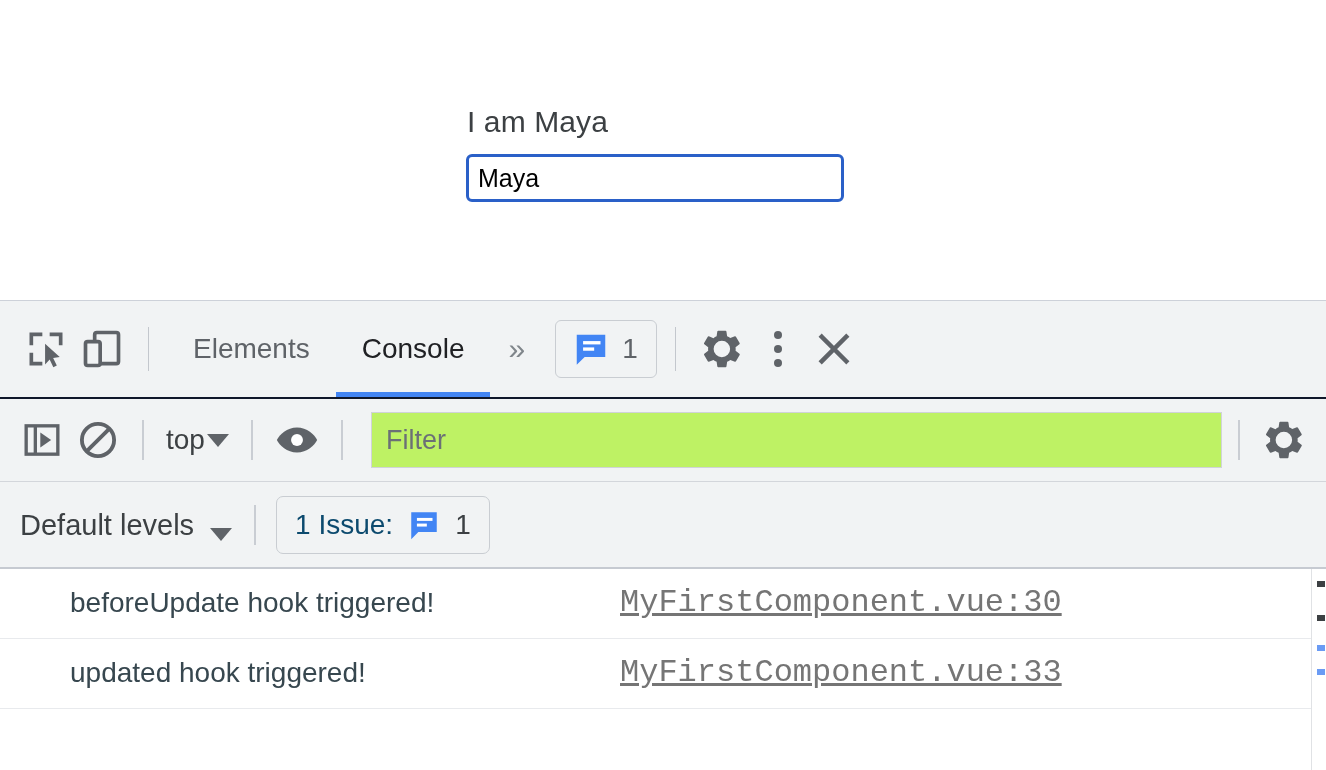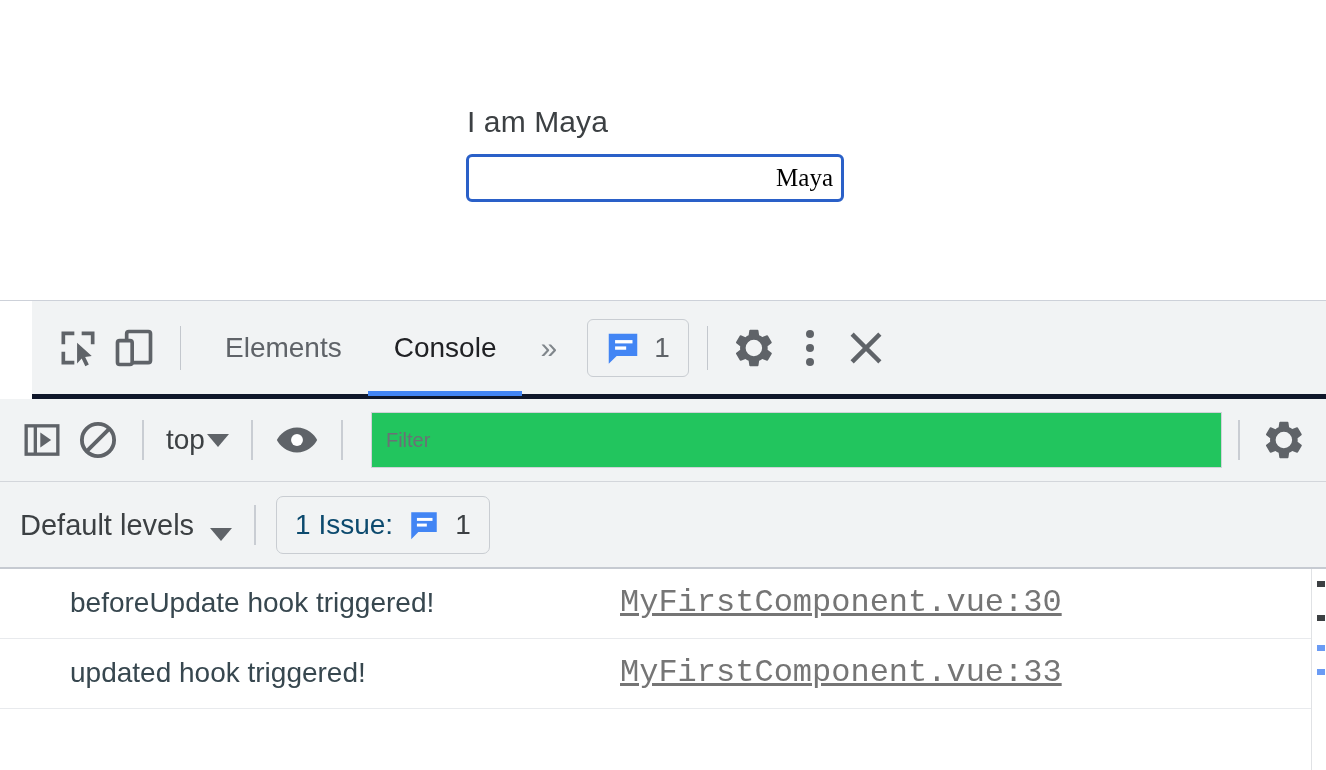--- a/index.html
+++ b/index.html
@@ -45,50 +45,48 @@
     padding-left: 1px;
   }
 
   .name-input {
     display: block;
     width: 378px;
     height: 48px;
     border: 3px solid #2a60c8;
     border-radius: 6px;
     background: #ffffff;
-    font-family: Liberation Serif, serif;
+    font-family: Liberation Sans, sans-serif;
     font-size: 25px;
     line-height: 42px;
     color: #000000;
     padding: 0 8px 0 9px;
     outline: none;
-    text-align: right;
   }
 
   
   .devtools {
     flex: 1;
     display: flex;
     flex-direction: column;
     background: #ffffff;
     border-top: 1px solid #cdd1d9;
     min-height: 0;
   }
 
   
   .dt-tabbar {
     height: 98px;
     flex: none;
     background: #f1f3f4;
-    border-bottom: 5px solid #0f172a;
+    border-bottom: 2px solid #0f172a;
     display: flex;
     align-items: center;
     padding: 0 0 0 18px;
     position: relative;
-    margin-left: 32px;
   }
 
   .tb-icon-btn {
     width: 56px;
     height: 56px;
     display: flex;
     align-items: center;
     justify-content: center;
     background: transparent;
     border: none;
@@ -229,23 +227,23 @@
     border-right: 11px solid transparent;
     border-top: 13px solid #5f6368;
     display: block;
   }
 
   .filter-input {
     flex: 1;
     height: 56px;
     margin-left: 12px;
     border: 1px solid #d0d3d8;
-    background: #22c55e;
+    background: #bef264;
     font-family: "Liberation Sans", sans-serif;
-    font-size: 20px;
+    font-size: 27px;
     color: #202124;
     padding: 0 14px;
     outline: none;
     min-width: 0;
   }
   .filter-input::placeholder { color: #6b7076; opacity: 1; }
 
   
   .dt-levelbar {
     height: 87px;

